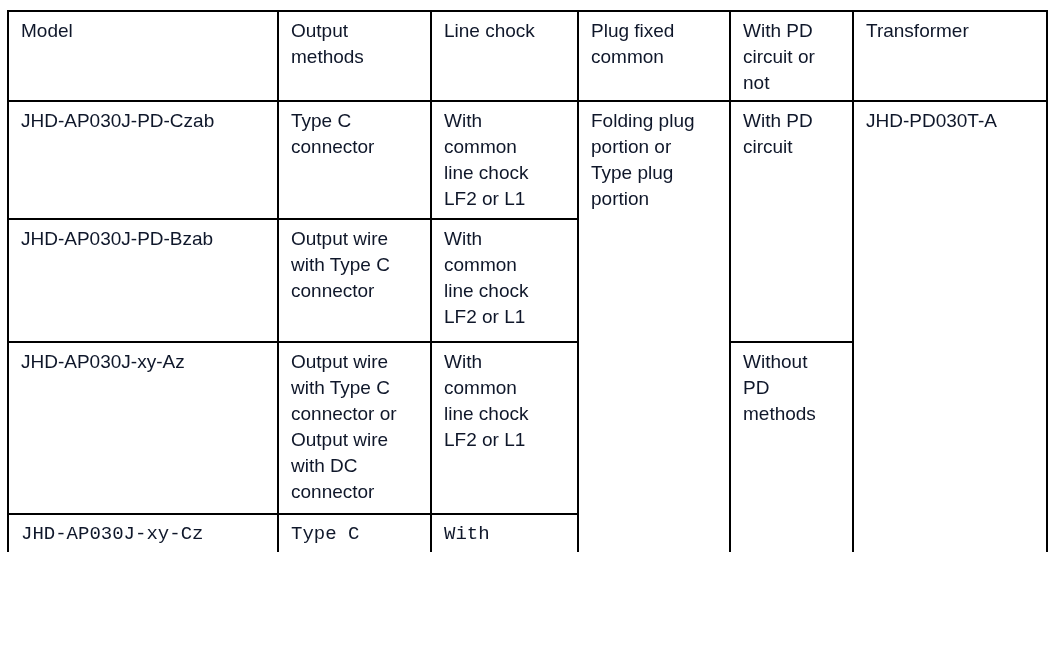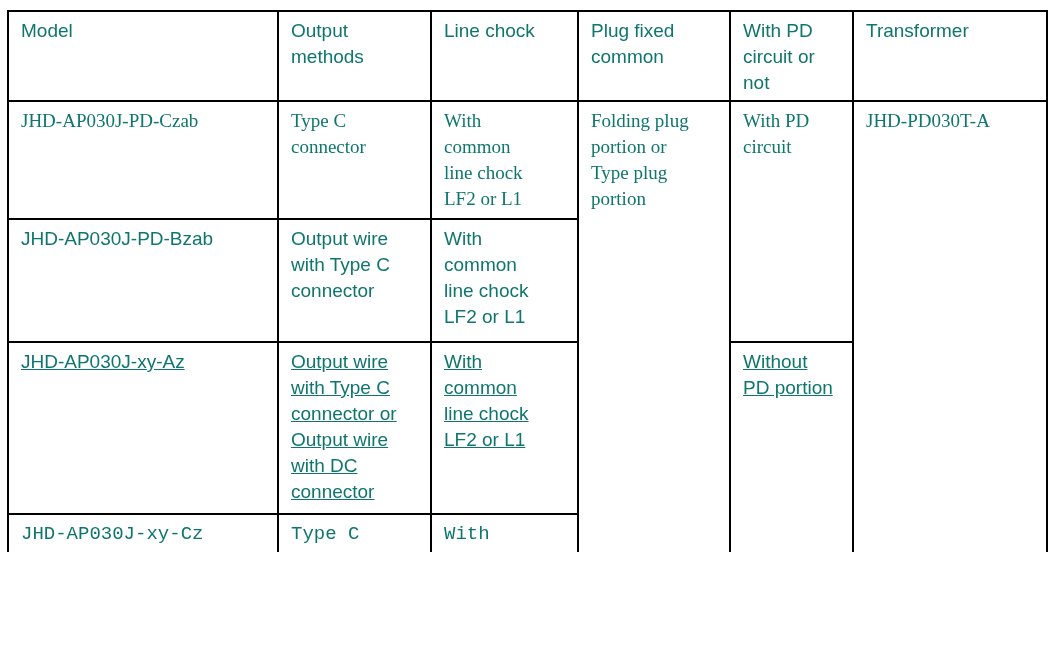--- a/index.html
+++ b/index.html
@@ -6,21 +6,21 @@
     margin: 0;
     padding: 0;
     background: #ffffff;
   }
   .page {
     position: relative;
     width: 1058px;
     height: 552px;
     background: #ffffff;
     font-family: "Liberation Sans", "DejaVu Sans", sans-serif;
-    color: #0f766e;
+    color: #0f172a;
   }
   table.spec-table {
     position: absolute;
     left: 7px;
     top: 10px;
     width: 1039px;
     border-collapse: collapse;
     table-layout: fixed;
   }
   table.spec-table th,
@@ -29,23 +29,23 @@
     font-weight: normal;
     font-size: 19px;
     line-height: 26px;
     text-align: left;
     vertical-align: top;
     padding: 6px 6px 4px 12px;
     white-space: pre-line;
     overflow: hidden;
   }
   tr.header-row    { height: 85px; }
-  tr.row-1         { height: 118px; font-family: Liberation Serif, serif; }
+  tr.row-1         { height: 118px; }
   tr.row-2         { height: 123px; }
-  tr.row-3         { height: 172px; text-decoration: underline; }
+  tr.row-3         { height: 172px; }
   tr.row-4         { height: 125px; font-family: Liberation Mono, monospace; }
   .bottom-rule {
     position: absolute;
     left: 0;
     top: 631px;
     width: 1058px;
     height: 6px;
     background: #000000;
   }
 </style>
@@ -112,21 +112,21 @@
 with Type C
 connector or
 Output wire
 with DC
 connector</td>
       <td>With
 common
 line chock
 LF2 or L1</td>
       <td rowspan="2">Without
-PD portion</td>
+PD methods</td>
     </tr>
 
     <tr class="row-4">
       <td>JHD-AP030J-xy-Cz</td>
       <td>Type C
 connector</td>
       <td>With
 common
 line chock
 LF2 or L1</td>

